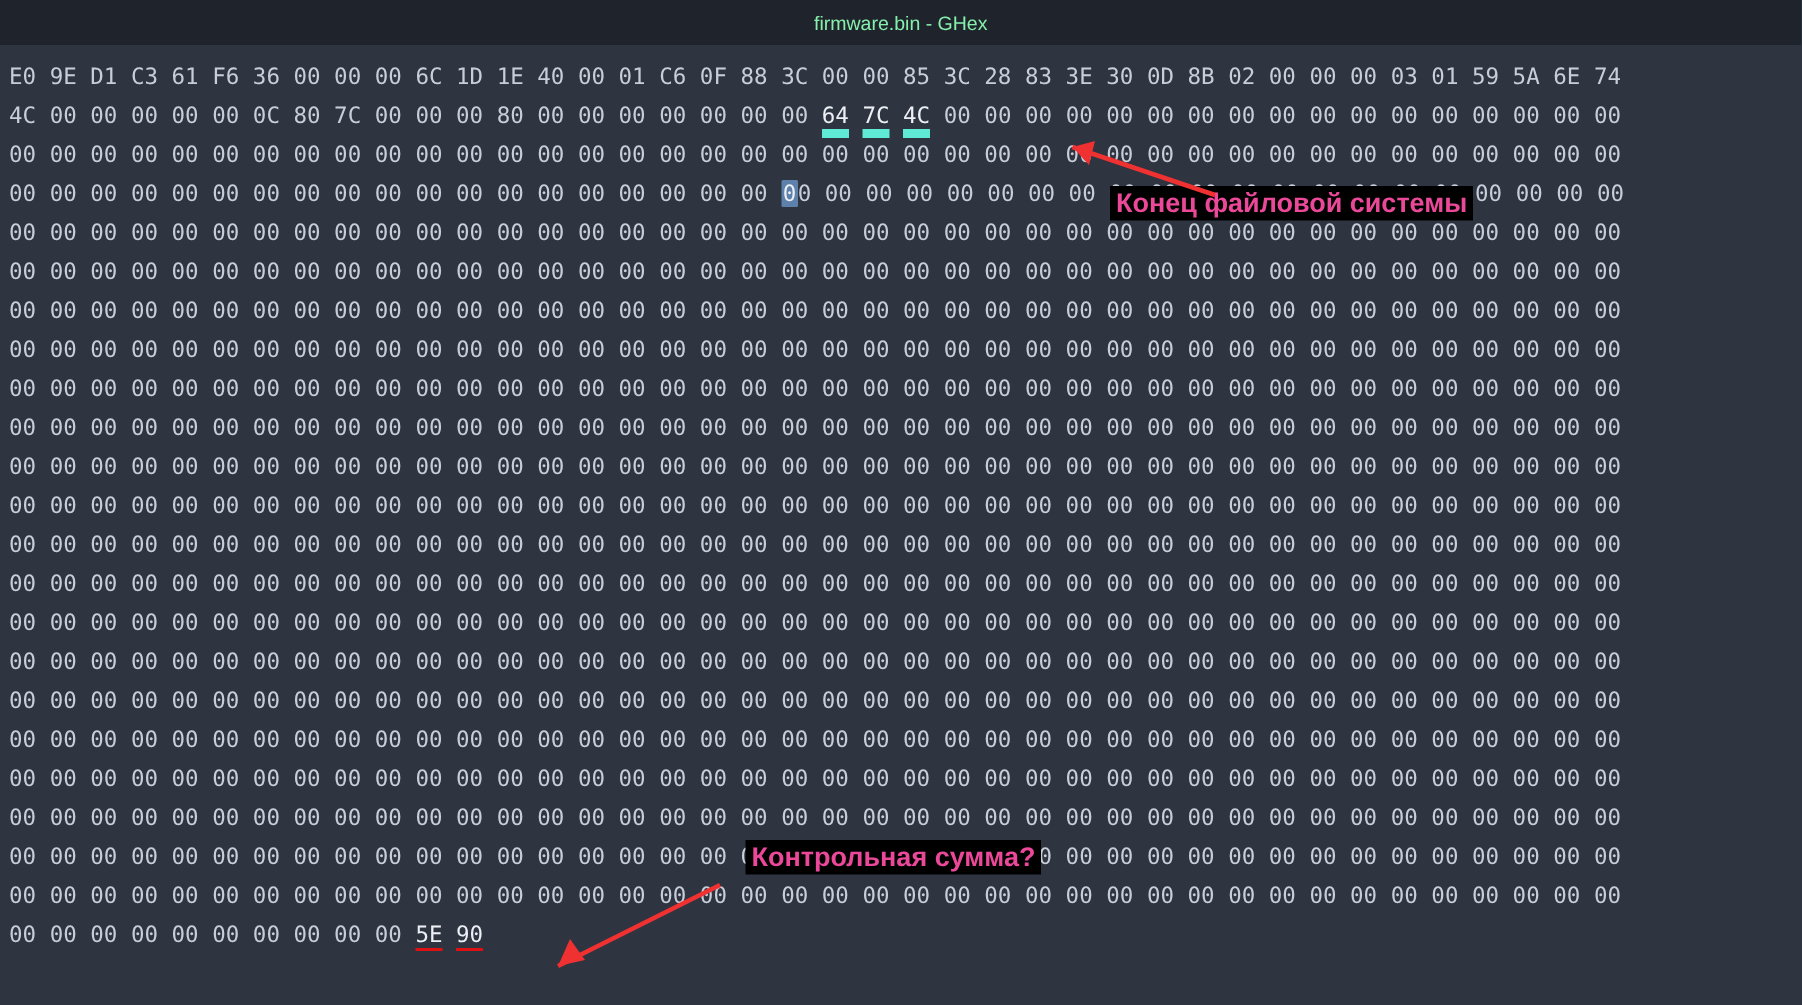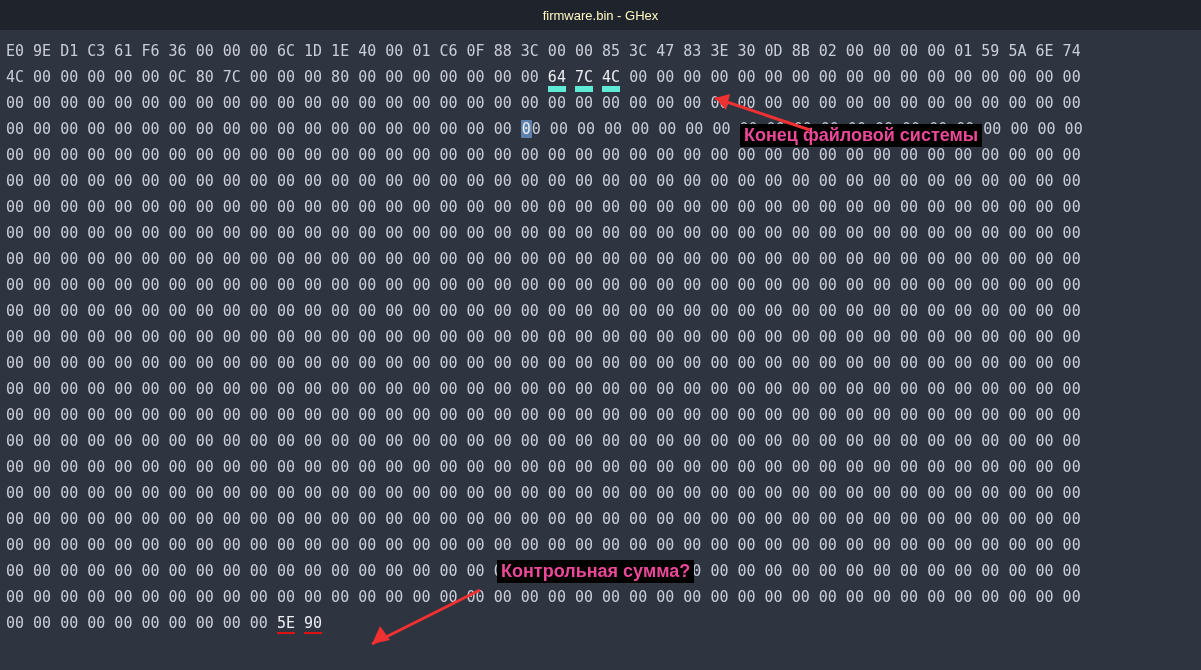--- a/index.html
+++ b/index.html
@@ -1,37 +1,37 @@
 <!DOCTYPE html>
 <html><head>
 <meta charset="utf-8">
 <style>
   html,body{margin:0;padding:0;width:1201px;height:670px;background:#2e3440;font-family:"DejaVu Sans Mono","Liberation Mono",monospace;overflow:hidden;}
-  .titlebar{height:30px;background:#1f232b;color:#fef9c3;font:13px sans-serif;display:flex;align-items:center;justify-content:center;}
+  .titlebar{height:30px;background:#1f232b;color:#86efac;font:13px sans-serif;display:flex;align-items:center;justify-content:center;}
   .hexview{position:relative;padding:8px 6px;color:#c8ced9;font-size:15px;line-height:26px;letter-spacing:0;}
   .hexrow{white-space:pre;}
   .hl-fs{color:#eceff4;border-bottom:6px solid #5eead4;}
   .hl-cs{color:#eceff4;border-bottom:2px solid #d11;margin-top:13px;}
   .cursor{background:#5e81ac;color:#eceff4;padding:0 1px;border-radius:1px;}
   
   .anno{position:absolute;color:#ec4899;font:700 18px sans-serif;background:#000;padding:1px 4px;pointer-events:none;}
   svg.arrow{position:absolute;pointer-events:none;overflow:visible;}
   svg.arrow line{stroke:#f03131;stroke-width:3;}
   svg.arrow polygon{fill:#f03131;}
 </style>
 </head>
 <body>
 
 <div class="titlebar">
   <span>firmware.bin - GHex</span>
 </div>
 
 <div class="hexview" id="hexview">
 
-  <div class="hexrow">E0 9E D1 C3 61 F6 36 00 00 00 6C 1D 1E 40 00 01 C6 0F 88 3C 00 00 85 3C 47 83 3E 30 0D 8B 02 00 00 00 00 01 59 5A 6E 74</div>
+  <div class="hexrow">E0 9E D1 C3 61 F6 36 00 00 00 6C 1D 1E 40 00 01 C6 0F 88 3C 00 00 85 3C 28 83 3E 30 0D 8B 02 00 00 00 03 01 59 5A 6E 74</div>
     <div class="hexrow">4C 00 00 00 00 00 0C 80 7C 00 00 00 80 00 00 00 00 00 00 00 <span class="hl-fs">64</span> <span class="hl-fs">7C</span> <span class="hl-fs">4C</span> 00 00 00 00 00 00 00 00 00 00 00 00 00 00 00 00 00</div>
     <div class="hexrow">00 00 00 00 00 00 00 00 00 00 00 00 00 00 00 00 00 00 00 00 00 00 00 00 00 00 00 00 00 00 00 00 00 00 00 00 00 00 00 00</div>
     <div class="hexrow">00 00 00 00 00 00 00 00 00 00 00 00 00 00 00 00 00 00 00 <span class="cursor">0</span>0 00 00 00 00 00 00 00 00 00 00 00 00 00 00 00 00 00 00 00 00</div>
     <div class="hexrow">00 00 00 00 00 00 00 00 00 00 00 00 00 00 00 00 00 00 00 00 00 00 00 00 00 00 00 00 00 00 00 00 00 00 00 00 00 00 00 00</div>
     <div class="hexrow">00 00 00 00 00 00 00 00 00 00 00 00 00 00 00 00 00 00 00 00 00 00 00 00 00 00 00 00 00 00 00 00 00 00 00 00 00 00 00 00</div>
     <div class="hexrow">00 00 00 00 00 00 00 00 00 00 00 00 00 00 00 00 00 00 00 00 00 00 00 00 00 00 00 00 00 00 00 00 00 00 00 00 00 00 00 00</div>
     <div class="hexrow">00 00 00 00 00 00 00 00 00 00 00 00 00 00 00 00 00 00 00 00 00 00 00 00 00 00 00 00 00 00 00 00 00 00 00 00 00 00 00 00</div>
     <div class="hexrow">00 00 00 00 00 00 00 00 00 00 00 00 00 00 00 00 00 00 00 00 00 00 00 00 00 00 00 00 00 00 00 00 00 00 00 00 00 00 00 00</div>
     <div class="hexrow">00 00 00 00 00 00 00 00 00 00 00 00 00 00 00 00 00 00 00 00 00 00 00 00 00 00 00 00 00 00 00 00 00 00 00 00 00 00 00 00</div>
     <div class="hexrow">00 00 00 00 00 00 00 00 00 00 00 00 00 00 00 00 00 00 00 00 00 00 00 00 00 00 00 00 00 00 00 00 00 00 00 00 00 00 00 00</div>

